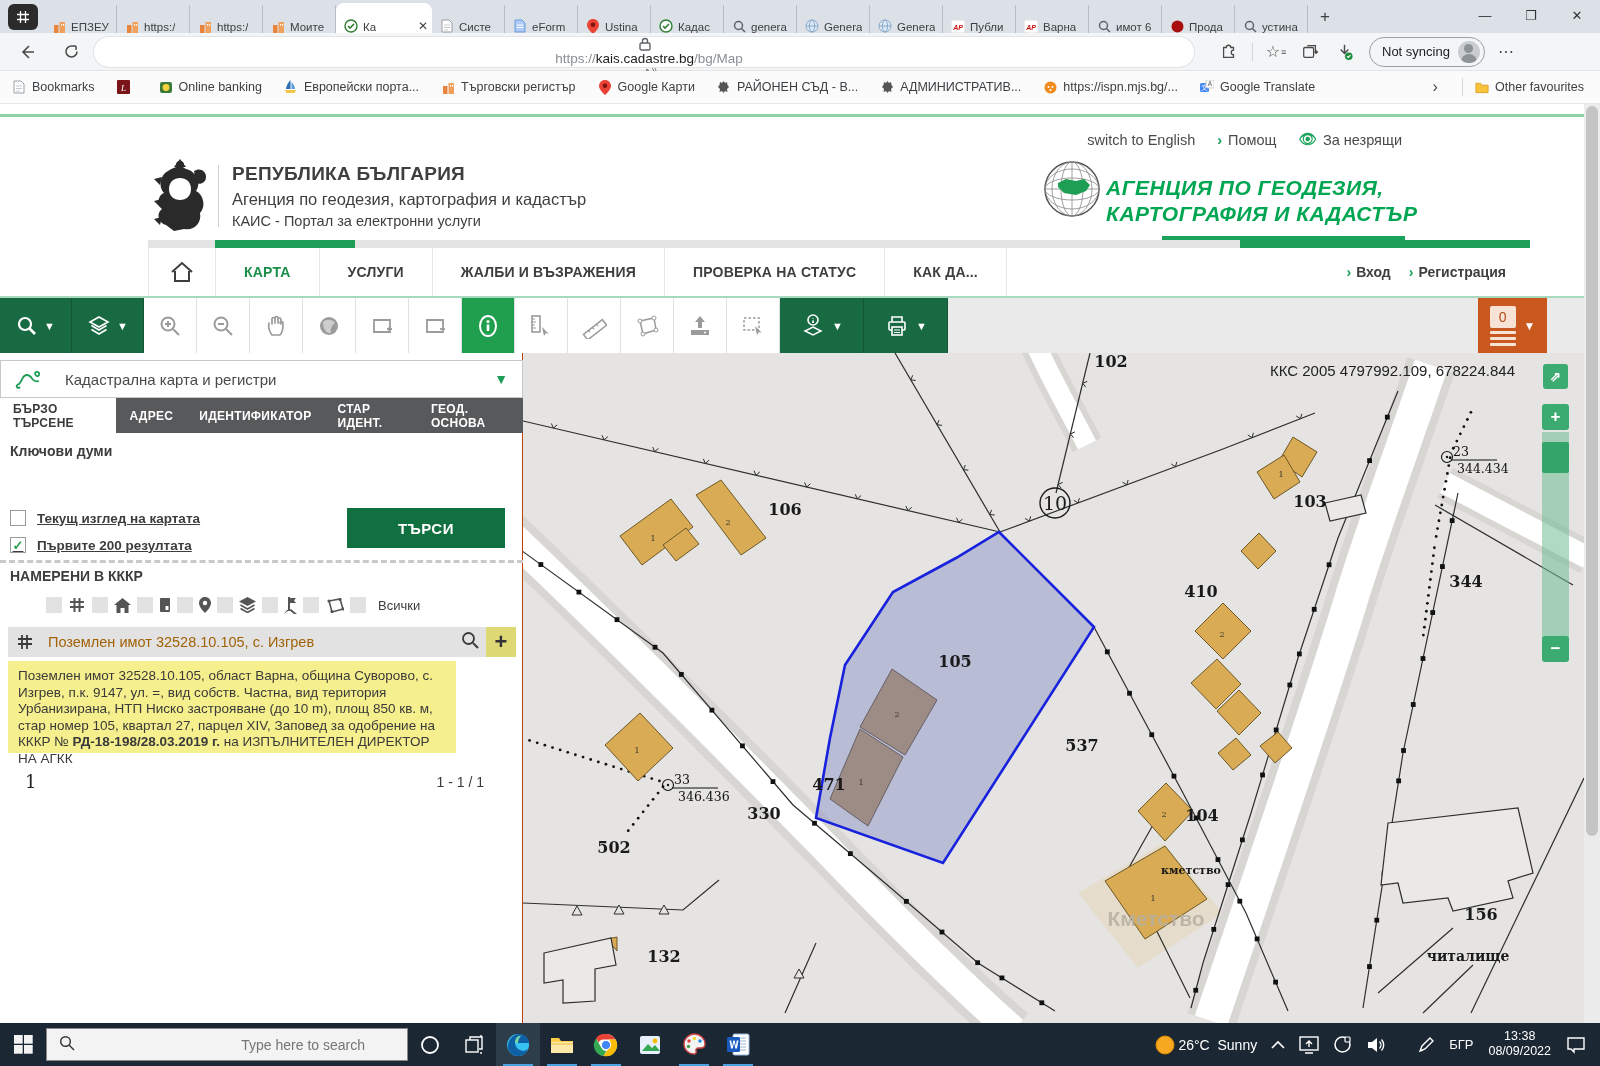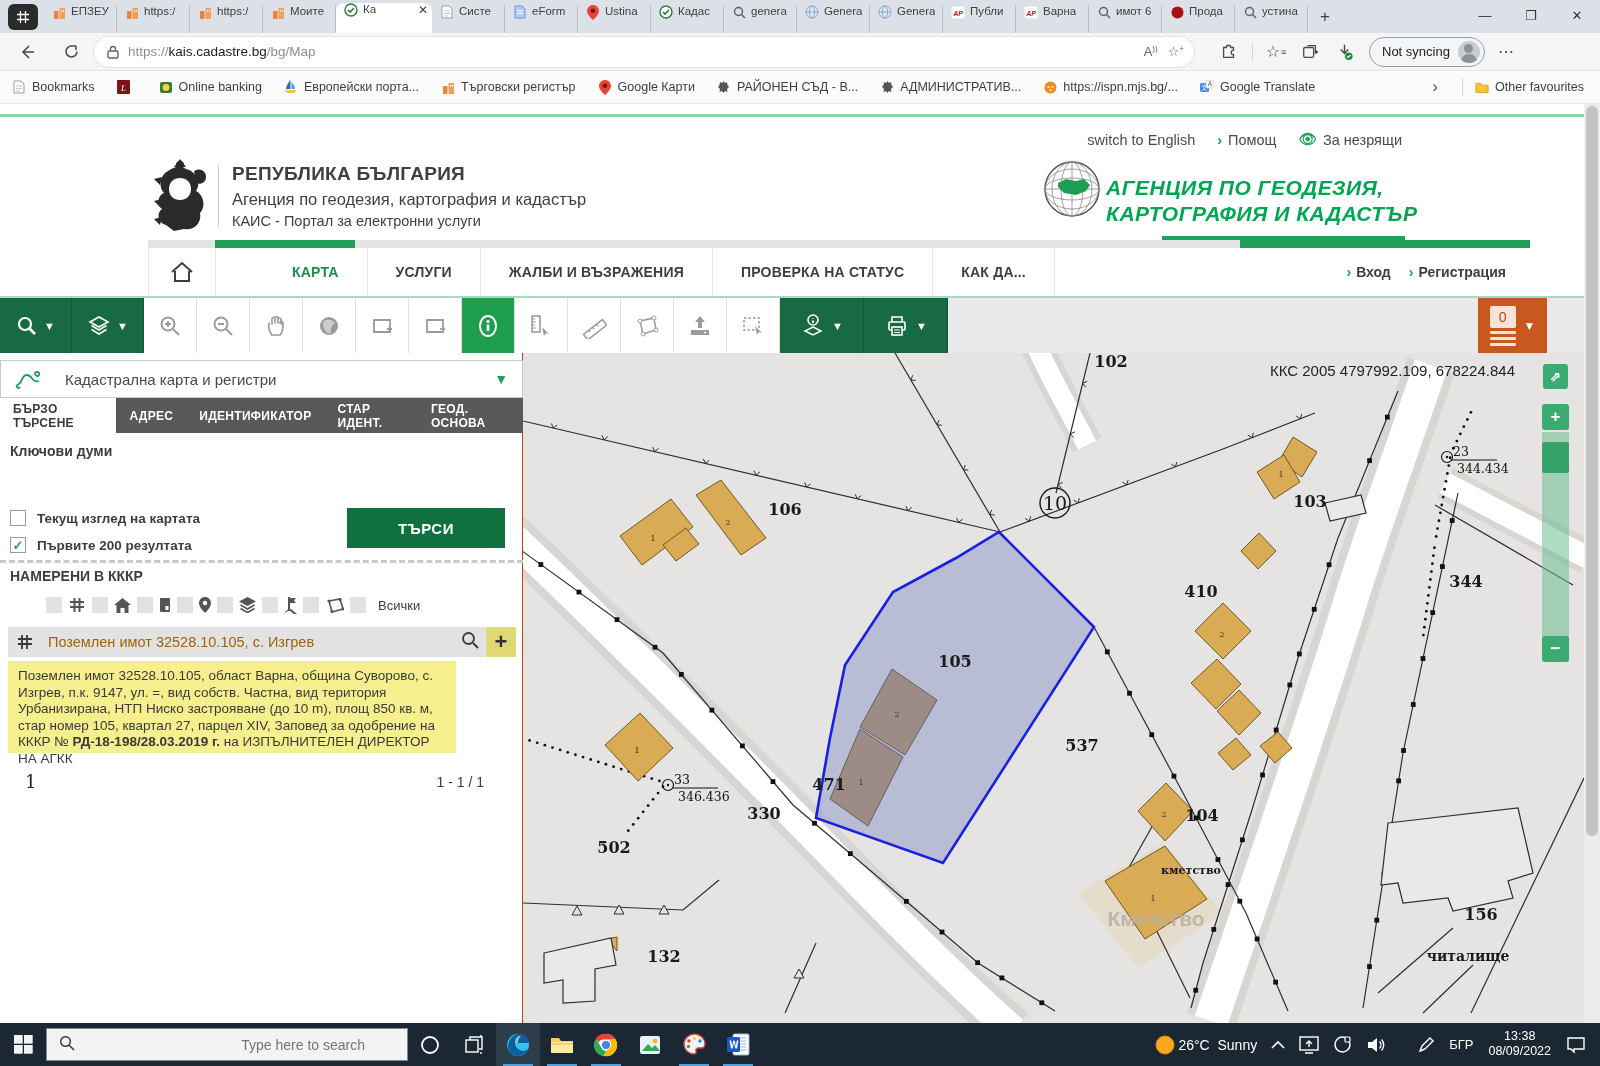--- a/index.html
+++ b/index.html
@@ -2,32 +2,32 @@
 <html><head>
 <meta charset="utf-8">
 <style>
   * { margin:0; padding:0; box-sizing:border-box; }
   html,body { width:1600px; height:1066px; overflow:hidden; font-family:"Liberation Sans", sans-serif; background:#fff; }
   #stage { position:relative; width:1600px; height:1066px; background:#fff; }
 
   
   #tabstrip { position:absolute; left:0; top:0; width:1600px; height:33px; background:#dce1e7; display:flex; align-items:flex-end; }
   #wsbtn { width:30px; height:26px; margin:0 6px 3px 8px; background:#2b2b2b; border-radius:6px; display:flex; align-items:center; justify-content:center; }
-  .tab { position:relative; width:73px; height:28px; display:flex; align-items:flex-start; padding:0 4px 0 8px; color:#3c4043; font-size:11.5px; border-right:1px solid #b9bec5; overflow:hidden; flex:none; }
+  .tab { position:relative; width:73px; height:28px; display:flex; align-items:flex-end; padding:0 4px 0 8px; color:#3c4043; font-size:11.5px; border-right:1px solid #b9bec5; overflow:hidden; flex:none; }
   .tab .tlabel { white-space:nowrap; overflow:hidden; margin-left:5px; }
   .tab.active { width:96px; background:#fff; border-radius:8px 8px 0 0; border-right:none; height:30px; z-index:2; }
   .tab.active .close { margin-left:auto; color:#444; font-size:12px; }
   .i { display:inline-flex; width:14px; height:14px; flex:none; align-items:center; justify-content:center; }
   #newtab { width:26px; height:26px; margin:0 0 3px 4px; font-size:17px; color:#3c4043; display:flex; align-items:center; justify-content:center; }
   #wincontrols { margin-left:auto; display:flex; height:33px; }
   .wc { width:46px; height:30px; display:flex; align-items:center; justify-content:center; color:#333; font-size:13px; }
 
   #addrbar { position:absolute; left:0; top:33px; width:1600px; height:38px; background:#f4f5f6; border-bottom:1px solid #e3e4e6; display:flex; align-items:center; }
   .navbtn { width:30px; height:30px; display:flex; align-items:center; justify-content:center; color:#4a4a4a; }
-  #urlpill { width:1100px; height:30px; background:#fff; border-radius:15px; margin-left:8px; display:flex; align-items:center; padding:0 10px 0 12px; box-shadow:0 0 0 1px #e2e3e5; }
+  #urlpill { width:1100px; height:30px; background:#fff; border-radius:15px; margin-left:8px; display:flex; align-items:center; padding:0 10px 0 12px; box-shadow:0 0 0 1px #e2e3e5;flex-direction:column; }
   #urltext { font-size:13.5px; color:#8a8f95; margin-left:8px; flex:1; }
   #urltext b { color:#202124; font-weight:normal; }
   .pillicon { color:#5f6368; font-size:13px; margin-left:10px; }
   .addricon { width:34px; height:30px; display:flex; align-items:center; justify-content:center; color:#4a4a4a; }
   #profile { height:30px; border:1px solid #9aa0a6; border-radius:15px; display:flex; align-items:center; padding:0 4px 0 12px; margin-left:8px; font-size:13px; color:#202124; }
   #avatar { width:22px; height:22px; border-radius:50%; background:#c9cdd1; margin-left:8px; position:relative; overflow:hidden; }
   #avatar:before { content:""; position:absolute; left:6.5px; top:3px; width:9px; height:9px; border-radius:50%; background:#8d9297; }
   #avatar:after { content:""; position:absolute; left:3px; top:13px; width:16px; height:10px; border-radius:8px 8px 0 0; background:#8d9297; }
 
   #bmbar { position:absolute; left:0; top:71px; width:1600px; height:33px; background:#fbfbfc; border-bottom:1px solid #e6e7e9; display:flex; align-items:center; padding-left:12px; }
@@ -49,21 +49,21 @@
   #toplinks { position:absolute; right:182px; top:14px; display:flex; align-items:center; font-size:14.5px; color:#4a4a4a;text-align:center; }
   #toplinks .glyph { color:#1ba35c; font-weight:bold; margin:0 6px 0 22px; }
   #agkklogo { position:absolute; left:1042px; top:42px; }
   #agkktext { position:absolute; left:1106px; top:58px; color:#00a651; font-weight:bold; font-size:21px; font-style:italic; letter-spacing:.5px; line-height:26px; }
   #agkkline { position:absolute; left:1162px; top:119px; width:243px; height:5px; background:#1ba35c; }
 
   #navband { position:absolute; left:148px; top:136px; width:1382px; height:8px; background:#e4e4e4; }
   #navband .gseg1 { position:absolute; left:67px; top:0; width:140px; height:8px; background:#1e9e57; }
   #navband .gseg1:after { content:""; position:absolute; left:60px; top:8px; border-left:9px solid transparent; border-right:9px solid transparent; border-top:9px solid #1e9e57; }
   #navband .gseg2 { position:absolute; right:0; top:0; width:290px; height:8px; background:#1e9e57; }
-  #navrow { position:absolute; left:148px; top:144px; width:1382px; height:48px; display:flex; align-items:stretch; background:#fff;gap:48px; }
+  #navrow { position:absolute; left:148px; top:144px; width:1382px; height:48px; display:flex; align-items:stretch; background:#fff; }
   .nav-item { display:flex; align-items:center; padding:0 28px; font-size:14px; font-weight:bold; color:#3e3e3e; border-right:1px solid #e7e7e7; letter-spacing:.2px; }
   .nav-item.home { padding:0 20px; border-left:1px solid #e7e7e7; }
   .nav-item.active { color:#1a8f4a; }
   #navright { margin-left:auto; display:flex; align-items:center; font-size:14px; font-weight:bold; color:#3e3e3e; }
   #navright .glyph { color:#1ba35c; margin:0 5px 0 18px; }
   #navunder { position:absolute; left:0; top:192px; width:1584px; height:2px; background:#a8d8bd; }
 
   
   #toolbar { position:absolute; left:0; top:194px; width:1584px; height:55px; background:#eaeaea; display:flex; }
   .tbtn { width:53px; height:55px; background:#fff; border-right:1px solid #e0e0e0; display:flex; align-items:center; justify-content:center; color:#9b9b9b; }
@@ -82,21 +82,21 @@
   #main { position:absolute; left:0; top:249px; width:1584px; height:670px; }
   #sidebar { position:absolute; left:0; top:0; width:523px; height:670px; background:#fff; border-right:1px solid #c2410c; }
   #panelselect { position:absolute; left:0; top:7px; width:523px; height:38px; border:1px solid #c8c8c8; background:#fff; display:flex; align-items:center; }
   #panelselect .ptitle { font-size:15px; color:#4a4a4a; margin-left:24px; }
   #panelselect .chev { margin-left:auto; margin-right:14px; color:#1e9e57; font-weight:bold; font-size:14px; }
   #stabs { position:absolute; left:0; top:45px; width:523px; height:35px; background:#58595b; display:flex; }
   .stab { display:flex; align-items:center; padding:0 13px; color:#fff; font-size:12px; font-weight:bold; letter-spacing:.3px; }
   .stab.active { background:#fff; color:#3a3a3a; }
   #kwlabel { position:absolute; left:10px; top:90px; font-size:14px; font-weight:bold; color:#3d3d3d; }
   #kwinput { position:absolute; left:8px; top:109px; width:500px; height:33px; border:1px solid #9a9a9a; font-size:15px; color:#555; padding-left:12px; font-family:"Liberation Sans",sans-serif; }
-  .cbrow { position:absolute; left:10px; display:flex; align-items:center; font-size:13.5px; font-weight:bold; color:#3d3d3d; }
+  .cbrow { position:absolute; left:10px; display:flex; align-items:center; font-size:13.5px; font-weight:bold; color:#3d3d3d;text-decoration:underline; }
   .cbox { width:16px; height:16px; border:1px solid #9a9a9a; background:#fff; margin-right:11px; display:flex; align-items:center; justify-content:center; color:#2f9e4e; font-size:13px; }
   #searchbtn { position:absolute; left:347px; top:155px; width:158px; height:40px; background:#11703f; color:#fff; font-size:15px; font-weight:bold; letter-spacing:.5px; display:flex; align-items:center; justify-content:center; }
   #dashes { position:absolute; left:0; top:207px; width:523px; border-top:3px dashed #c9c9c9; }
   #foundtitle { position:absolute; left:10px; top:215px; font-size:14px; font-weight:bold; color:#3d3d3d; }
   #filterrow { position:absolute; left:27px; top:240px; width:505px; height:24px; display:flex; align-items:center;padding-left:19px; }
   .fcb { width:16px; height:16px; background:#e2e2e2; flex:none; }
   .ficon { color:#555; margin:0 6px; display:flex; align-items:center; }
   #alllabel { font-size:13px; color:#3d3d3d; margin-left:12px; }
   #resultrow { position:absolute; left:8px; top:274px; width:508px; height:30px; background:#e2e2e2; display:flex; align-items:center; }
   #resultrow .rtext { font-size:14.5px; color:#a16207; margin-left:8px; flex:1; white-space:nowrap; overflow:hidden; }

